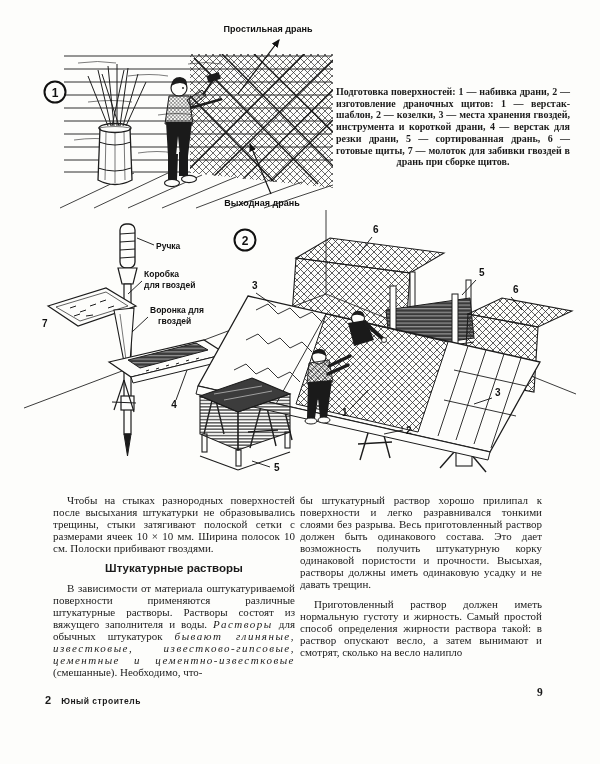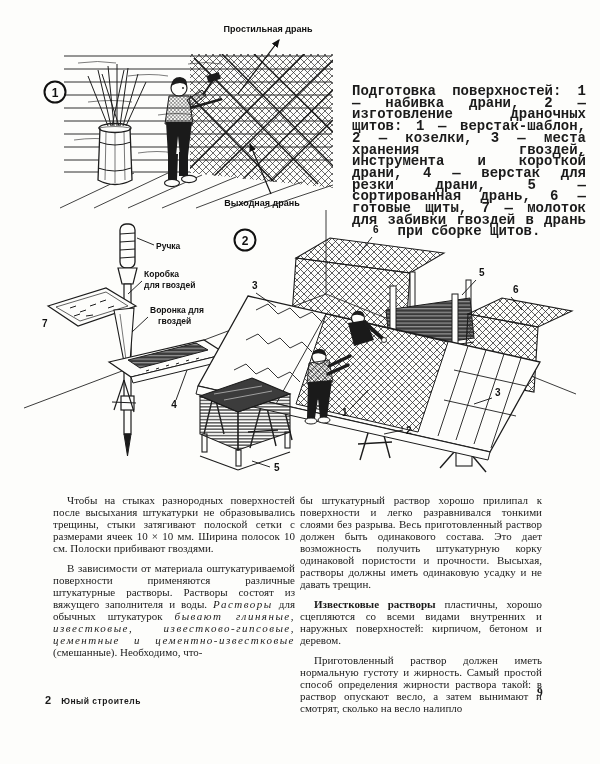--- a/index.html
+++ b/index.html
@@ -11,22 +11,22 @@
   #fig1{left:38px;top:20px;}
   #fig2{left:24px;top:210px;}
   .fig text{font-family:"Liberation Sans",sans-serif;fill:#111;}
   .fig-annot{font-size:9px;font-weight:bold;}
   .fig-callout{font-size:8.5px;font-weight:bold;}
   .fig-label{font-size:10px;font-weight:bold;}
   .fig-num{font-size:12px;font-weight:bold;text-anchor:middle;}
 
   
   .caption{position:absolute;left:336px;top:86px;width:234px;
-    font-family:Liberation Mono, monospace;font-weight:bold;
-    font-size:14px;line-height:11.7px;text-align:justify;text-align-last:center;margin-left:16px;}
+    font-family:Liberation Serif, serif;font-weight:bold;
+    font-size:10px;line-height:11.7px;text-align:justify;text-align-last:center;}
 
   
   .col{position:absolute;top:486px;width:258px;}
   .col-left{left:45px;}
   .col-right{left:292px;}
   .col p{margin:8px;text-align:justify;font-size:11px;line-height:12px;}
   .indent{text-indent:14px;}
   .spaced{letter-spacing:1.5px;font-style:italic;}
   .lead{font-weight:bold;}
   .heading{margin:8px 0 7px;text-align:center;font-family:"Liberation Sans",sans-serif;
@@ -336,26 +336,26 @@
       <line x1="379" y1="220" x2="360" y2="224"></line>
       <text class="fig-label" stroke="none" x="471" y="186">3</text>
       <line x1="468" y1="188" x2="450" y2="194"></line>
       <text class="fig-label" stroke="none" x="250" y="261">5</text>
       <line x1="246" y1="257" x2="228" y2="251"></line>
     </g>
   </svg>
 
   <div class="col col-left">
     <p class="indent">Чтобы на стыках разнородных поверхностей после высыхания штукатурки не образовывались трещины, стыки затягивают полоской сетки с размерами ячеек 10 × 10 мм. Ширина полосок 10 см. Полоски прибивают гвоздями.</p>
+    <h3 class="heading">Штукатурные растворы</h3>
     <p class="indent"><span>В зависимости от материала оштукатуриваемой поверхности применяются различные штукатурные растворы. Растворы состоят из вяжущего заполнителя и воды. </span><span class="spaced">Растворы</span><span> для обычных штукатурок </span><span class="spaced">бывают глиняные, известковые, известково-гипсовые, цементные и цементно-известковые</span><span> (смешанные). Необходимо, что-</span></p>
   </div>
 
   <div class="col col-right">
     <p>бы штукатурный раствор хорошо прилипал к поверхности и легко разравнивался тонкими слоями без разрыва. Весь приготовленный раствор должен быть одинакового состава. Это дает возможность получить штукатурную корку одинаковой пористости и прочности. Высыхая, растворы должны иметь одинаковую усадку и не давать трещин.</p>
-    <p class="indent"><span class="lead">Известковые растворы</span><span> пластичны, хорошо сцепляются со всеми видами внутренних и наружных поверхностей: кирпичом, бетоном и деревом.</span></p>
     <p class="indent">Приготовленный раствор должен иметь нормальную густоту и жирность. Самый простой способ определения жирности раствора такой: в раствор опускают весло, а затем вынимают и смотрят, сколько на весло налипло</p>
   </div>
 
   <div class="footer">
     <span class="sig">2</span><span class="title">Юный строитель</span>
   </div>
   <div class="pagenum">9</div>
 
 </div>
 

